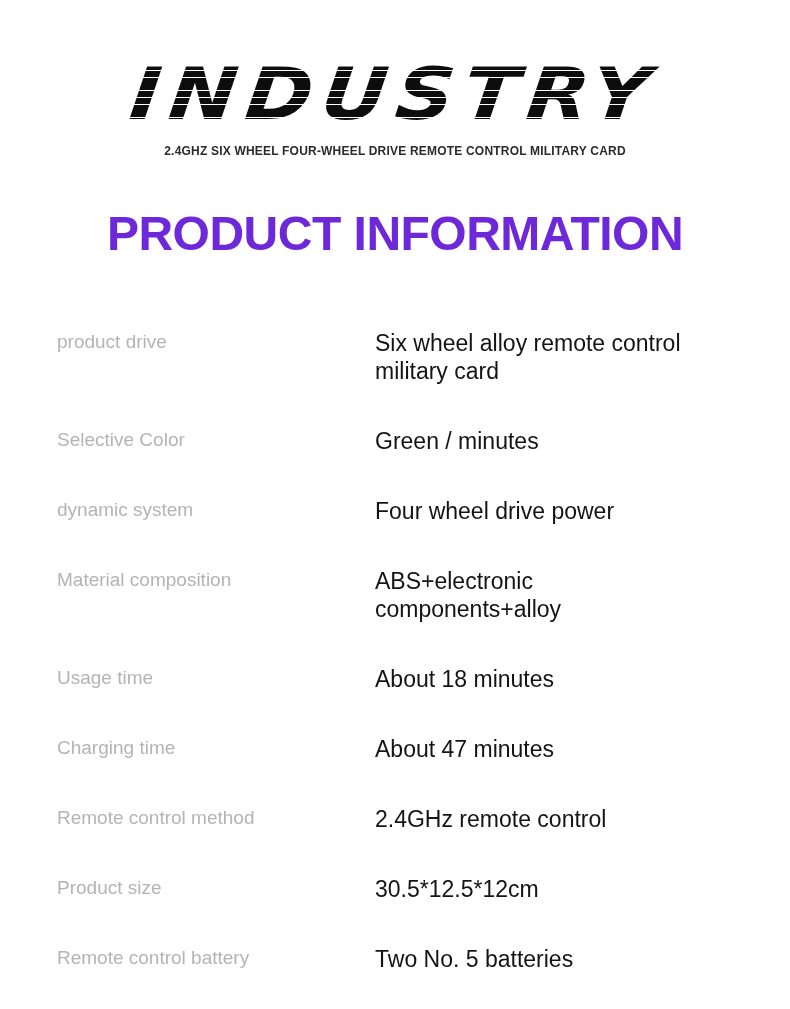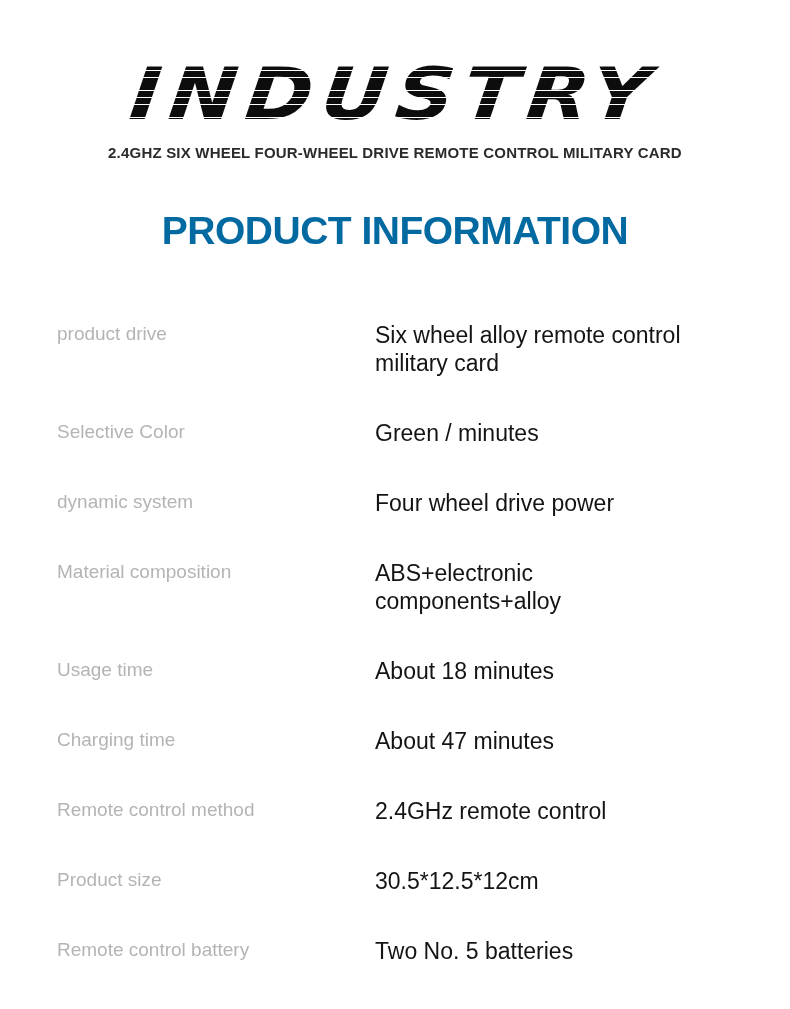--- a/index.html
+++ b/index.html
@@ -51,34 +51,34 @@
       transparent 5px, transparent 6.2px,
       #000 6.2px, #000 12px,
       transparent 12px, transparent 12.8px,
       #000 12.8px, #000 19px,
       transparent 19px, transparent 20.5px,
       #000 20.5px, #000 27px
     );
   }
   .tagline {
     margin-top: 14px;
-    font-size: 15px;
+    font-size: 12px;
     font-weight: 700;
     letter-spacing: 0.2px;
     color: #2b2b2b;
   }
 
   
   .page-title {
     margin: 48px 0 0 0;
     text-align: center;
-    font-size: 39px;
+    font-size: 48px;
     font-weight: 800;
     letter-spacing: -0.5px;
-    color: #0369a1;
+    color: #6d28d9;
   }
 
   
   .spec-table {
     margin-top: 68px;
     margin-left: 57px;
   }
   .spec-row {
     display: flex;
     align-items: flex-start;

